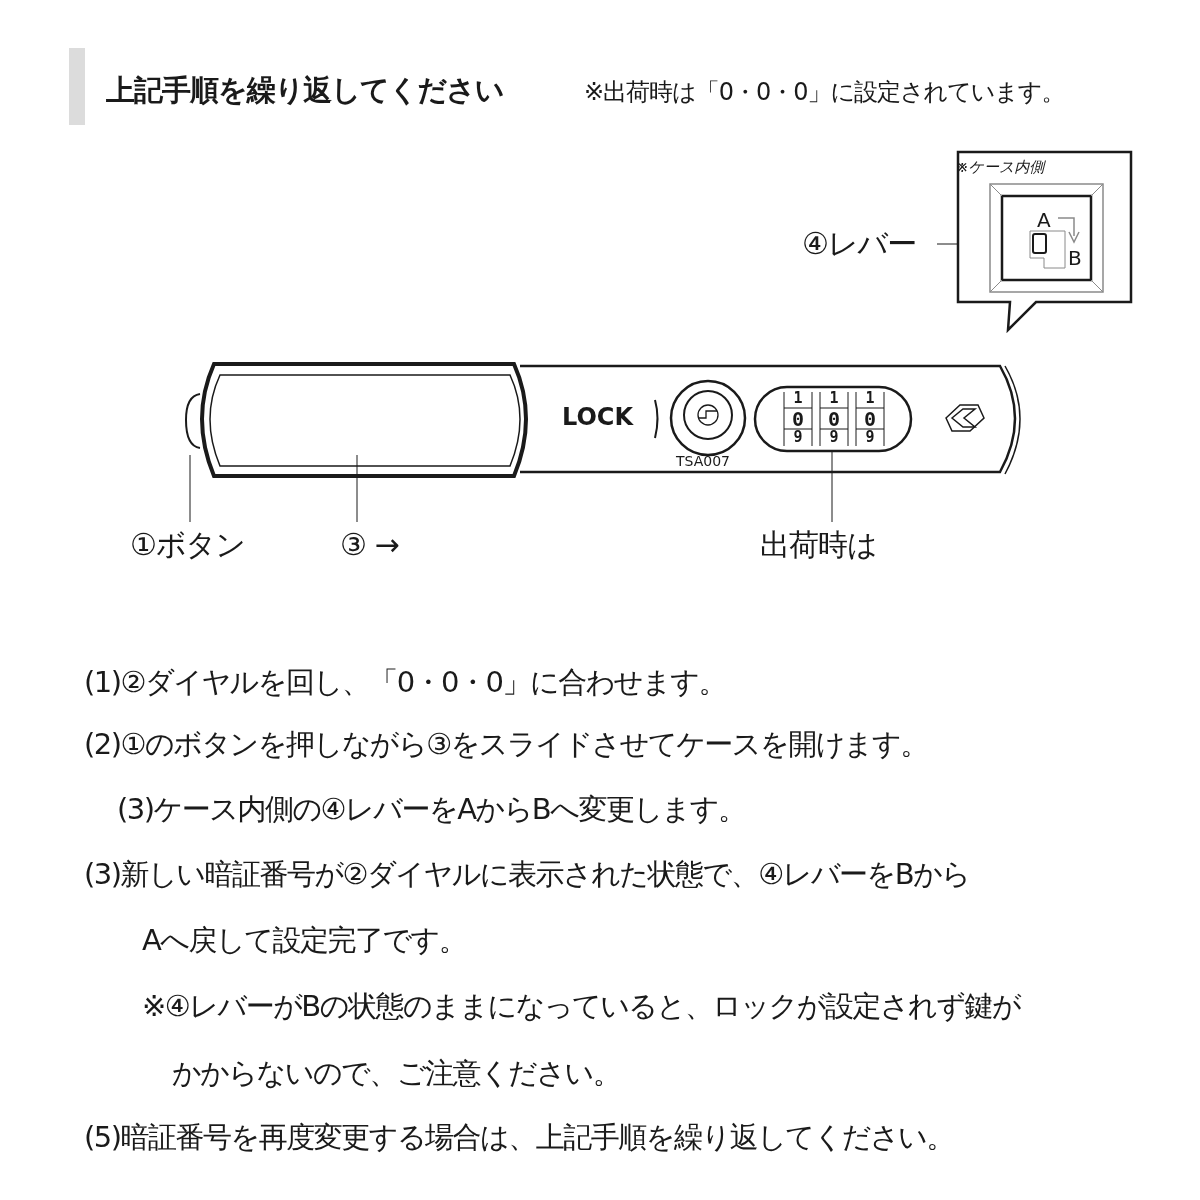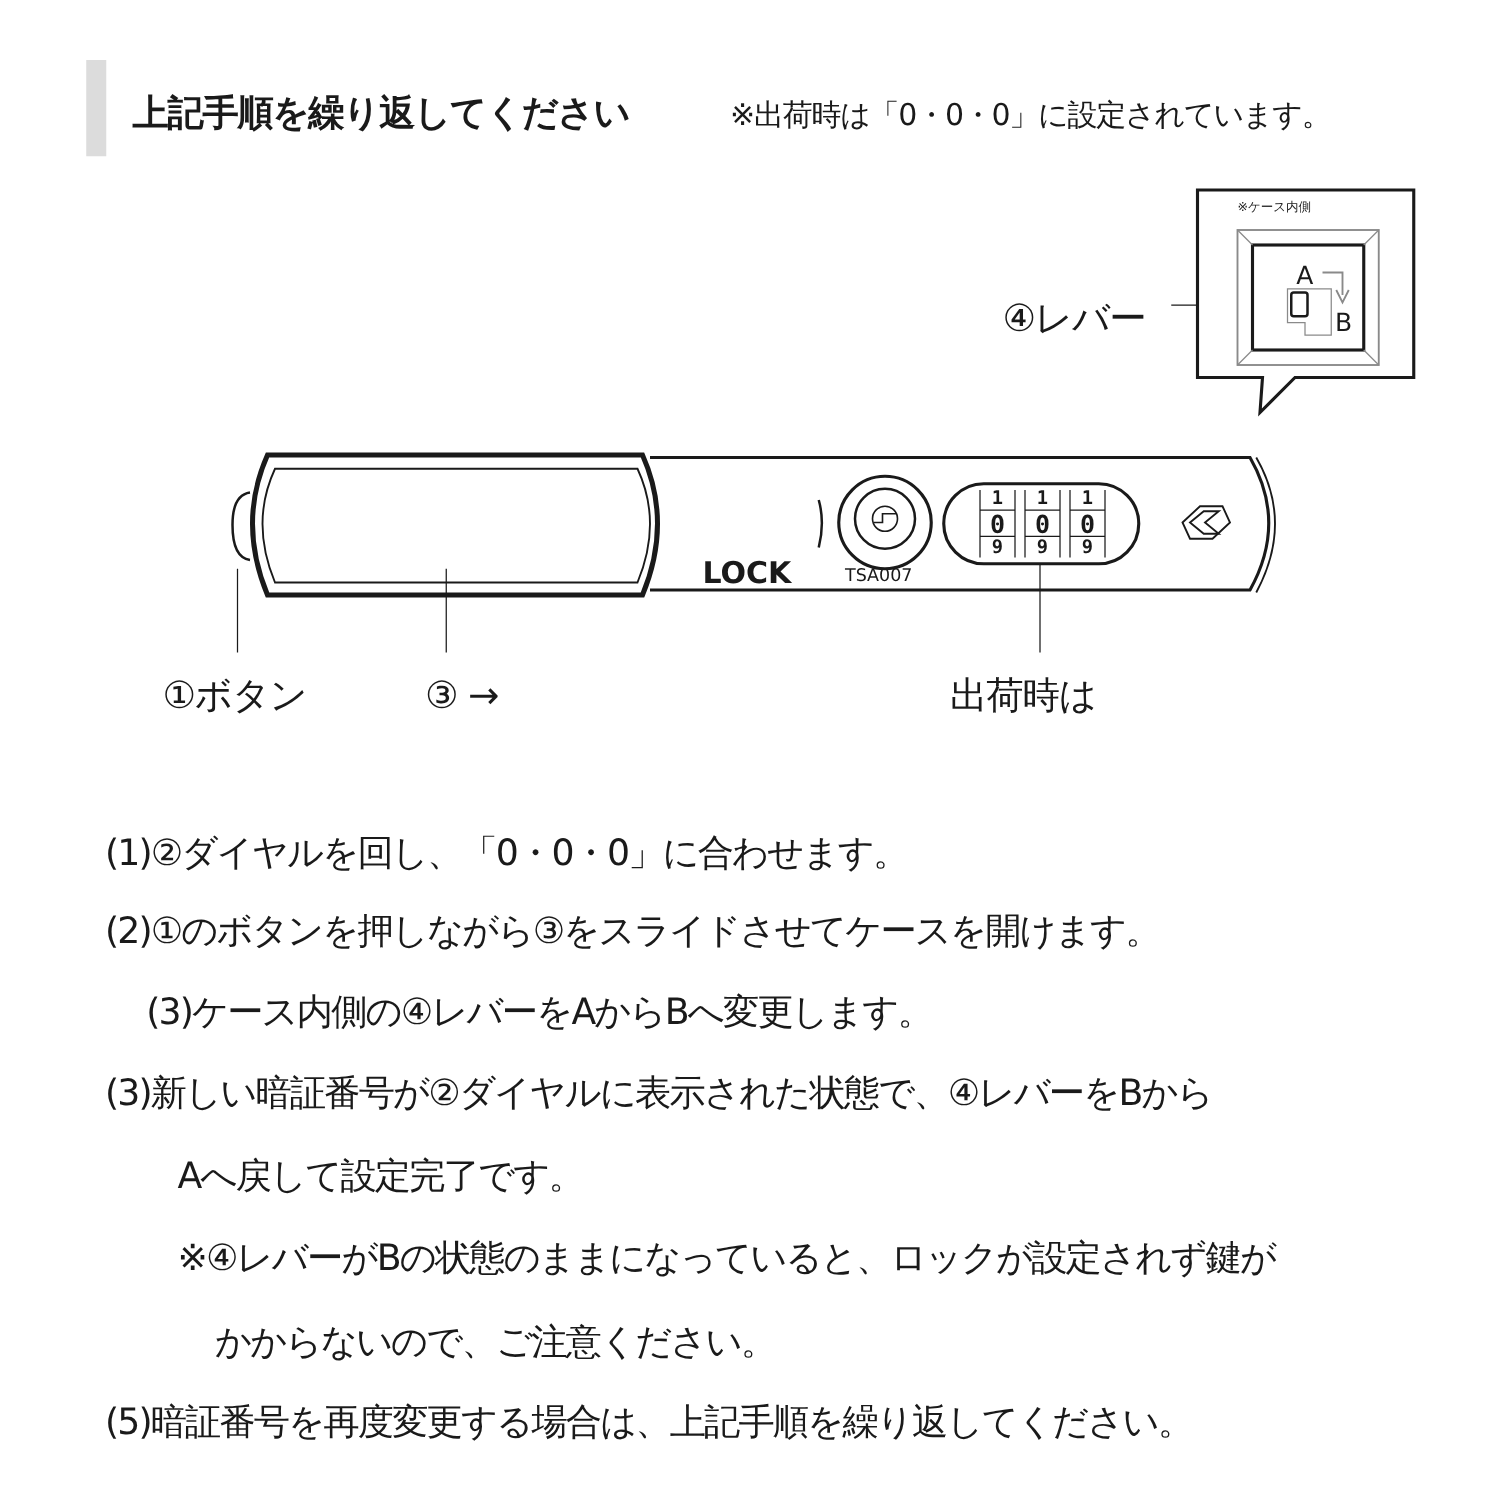--- a/index.html
+++ b/index.html
@@ -2,24 +2,24 @@
 <html><head>
 <meta charset="utf-8">
 <style>
   html, body { margin:0; padding:0; background:#ffffff; }
   body { width:1200px; height:1200px; position:relative; overflow:hidden;
          font-family:"DejaVu Sans", "Liberation Sans", sans-serif; color:#1a1a1a; }
   .accent-bar { position:absolute; left:69px; top:48px; width:16px; height:77px; background:#dcdcdc; }
   .title { position:absolute; left:106px; top:70px; font-size:29px; font-weight:bold; letter-spacing:-1px; line-height:40px; white-space:nowrap; }
   .subtitle { position:absolute; left:584px; top:74px; font-size:24px; line-height:36px; letter-spacing:-1px; white-space:nowrap;text-align:center; }
   .diagram { position:absolute; left:0; top:0; width:1200px; height:620px; }
-  .label { position:absolute; font-size:30px; line-height:36px; white-space:nowrap; letter-spacing:-1px;margin-top:12px; }
-  .lock-text { position:absolute; left:562px; top:402px; font-size:24px; font-weight:bold; line-height:30px; letter-spacing:0px;margin-top:41px; }
+  .label { position:absolute; font-size:30px; line-height:36px; white-space:nowrap; letter-spacing:-1px; }
+  .lock-text { position:absolute; left:562px; top:402px; font-size:24px; font-weight:bold; line-height:30px; letter-spacing:0px; }
   .tsa-text { position:absolute; left:676px; top:453px; font-size:14px; line-height:16px; }
-  .inside-text { position:absolute; left:990px; top:158px; font-size:10px; line-height:18px; }
+  .inside-text { position:absolute; left:956px; top:158px; font-size:15px; line-height:18px;font-style:italic; }
   .ab-text { position:absolute; font-size:20px; line-height:22px; }
   .dial-digit { position:absolute; font-family:"DejaVu Sans Mono","Liberation Mono",monospace; font-weight:bold; text-align:center; width:20px; }
   .step { position:absolute; font-size:29px; line-height:36px; white-space:nowrap; letter-spacing:-1.5px; }
 </style>
 </head>
 <body>
 
 <div class="accent-bar"></div>
 <div class="title">上記手順を繰り返してください</div>
 <div class="subtitle">※出荷時は「0・0・0」に設定されています。</div>

